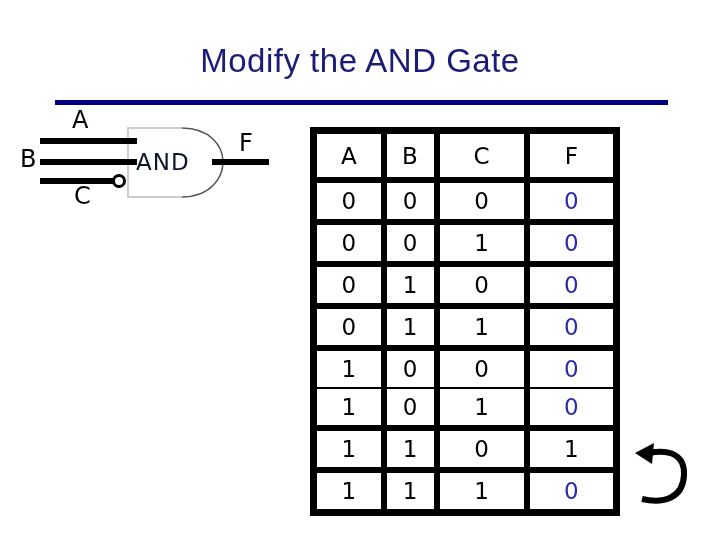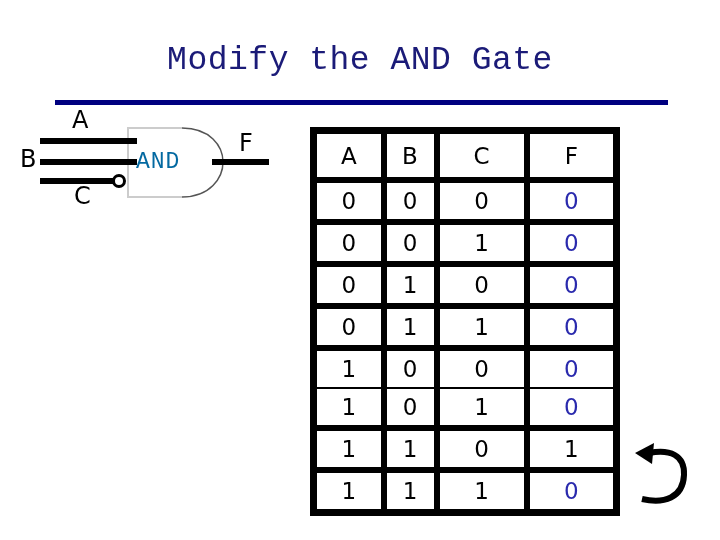--- a/index.html
+++ b/index.html
@@ -3,21 +3,21 @@
 <meta charset="utf-8">
 <style>
   html,body{margin:0;padding:0;}
   body{
     width:720px;height:540px;position:relative;background:#ffffff;
     font-family:"DejaVu Sans",sans-serif;overflow:hidden;
   }
   
   .title{
     position:absolute;top:42px;left:0;width:720px;text-align:center;
-    font-family:Liberation Mono, monospace;font-size:33px;color:#1b1b78;
+    font-family:Liberation Sans, sans-serif;font-size:33px;color:#1b1b78;
     letter-spacing:0.5px;
   }
   .rule{
     position:absolute;left:55px;top:100px;width:613px;height:5px;background:#000080;
   }
   
   .glabel{
     position:absolute;font-size:24px;color:#000;line-height:1;
   }
   .lbl-a{left:72px;top:108px;}
@@ -63,21 +63,21 @@
 
 <div class="glabel lbl-a">A</div>
 <div class="glabel lbl-b">B</div>
 <div class="glabel lbl-c">C</div>
 <div class="glabel lbl-f">F</div>
 
 <svg class="gate-svg" width="102" height="74" viewBox="0 0 102 74">
   <path d="M56 2 H2 V71 H56" fill="none" stroke="#cccccc" stroke-width="2"></path>
   <path d="M56 2 C84 2, 97 20, 97 36 C97 52, 84 71, 56 71" fill="none" stroke="#555555" stroke-width="1.5"></path>
 </svg>
-<div class="gate-name" style="color: #0369a1; font-family: Liberation Mono, monospace;">AND</div>
+<div class="gate-name" style="color: #0f172a;">AND</div>
 
 <div class="wire wire-a"></div>
 <div class="wire wire-b"></div>
 <div class="wire wire-c"></div>
 <div class="wire wire-f"></div>
 <div class="bubble"></div>
 
 <table class="ttable">
   <colgroup>
       <col style="width:70px">

